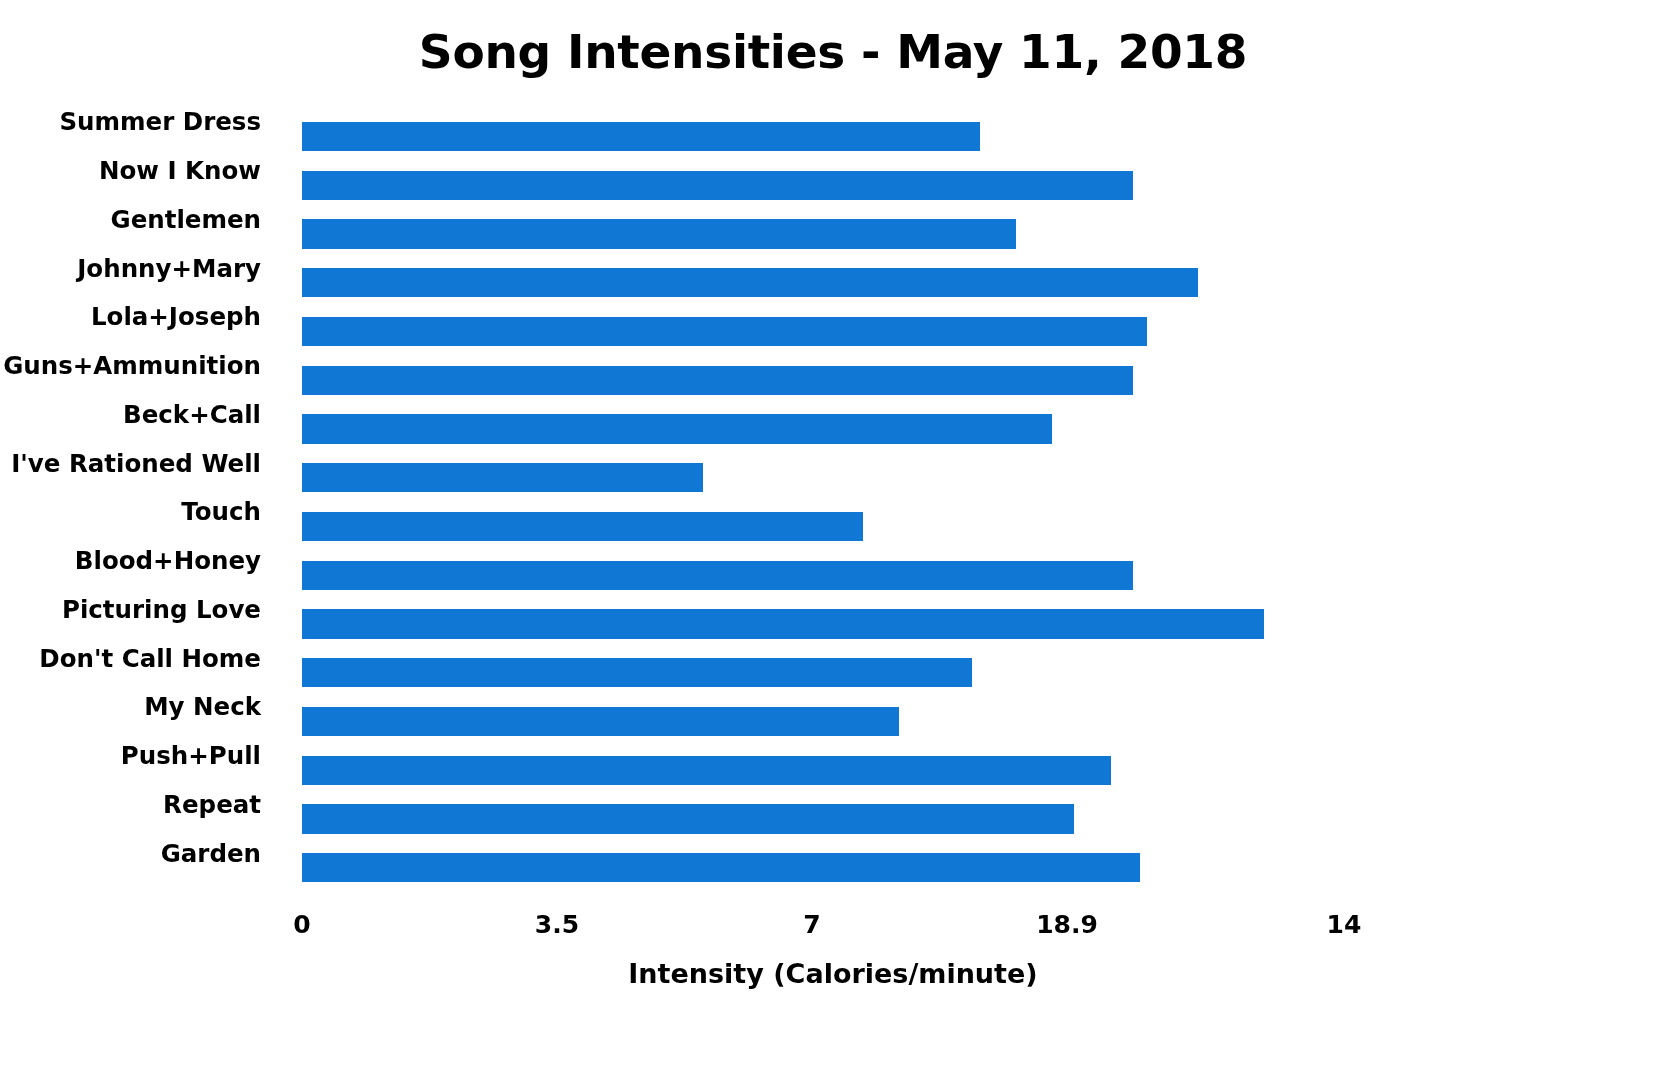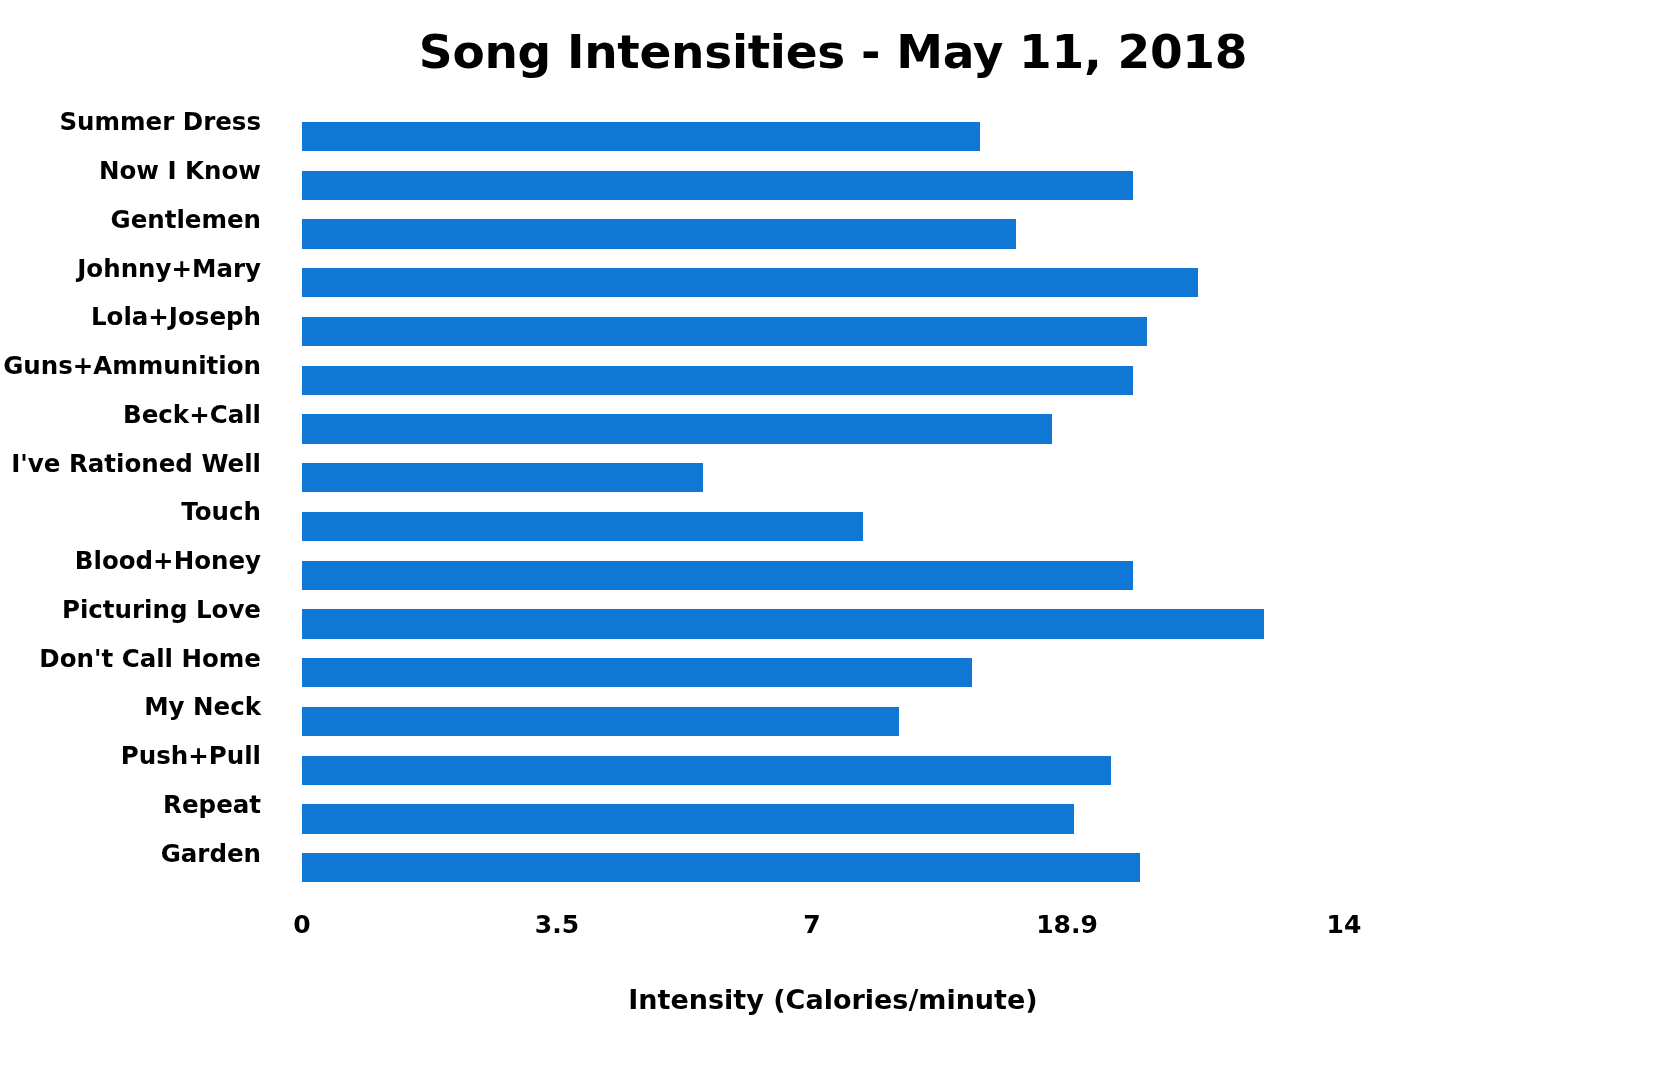--- a/index.html
+++ b/index.html
@@ -92,21 +92,20 @@
   #xaxis-title {
     position: absolute;
     left: 0;
     top: 958px;
     width: 1666px;
     text-align: center;
     font-size: 27px;
     font-weight: bold;
     color: #000000;
     white-space: nowrap;
-    margin-top: 26px;
   }
 </style>
 </head>
 <body>
 
 <div id="chart-root">
 
   <div id="chart-title">Song Intensities - May 11, 2018</div>
 
   <div id="ytick-layer">

